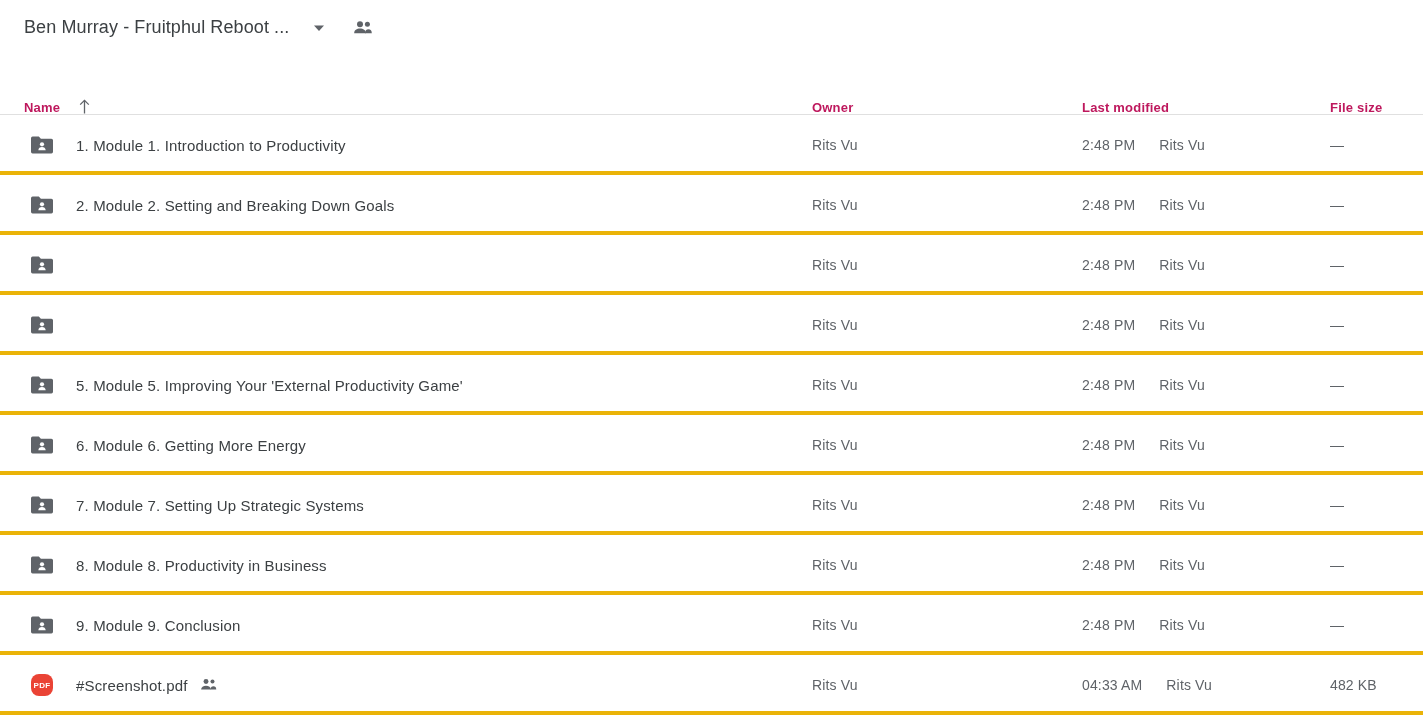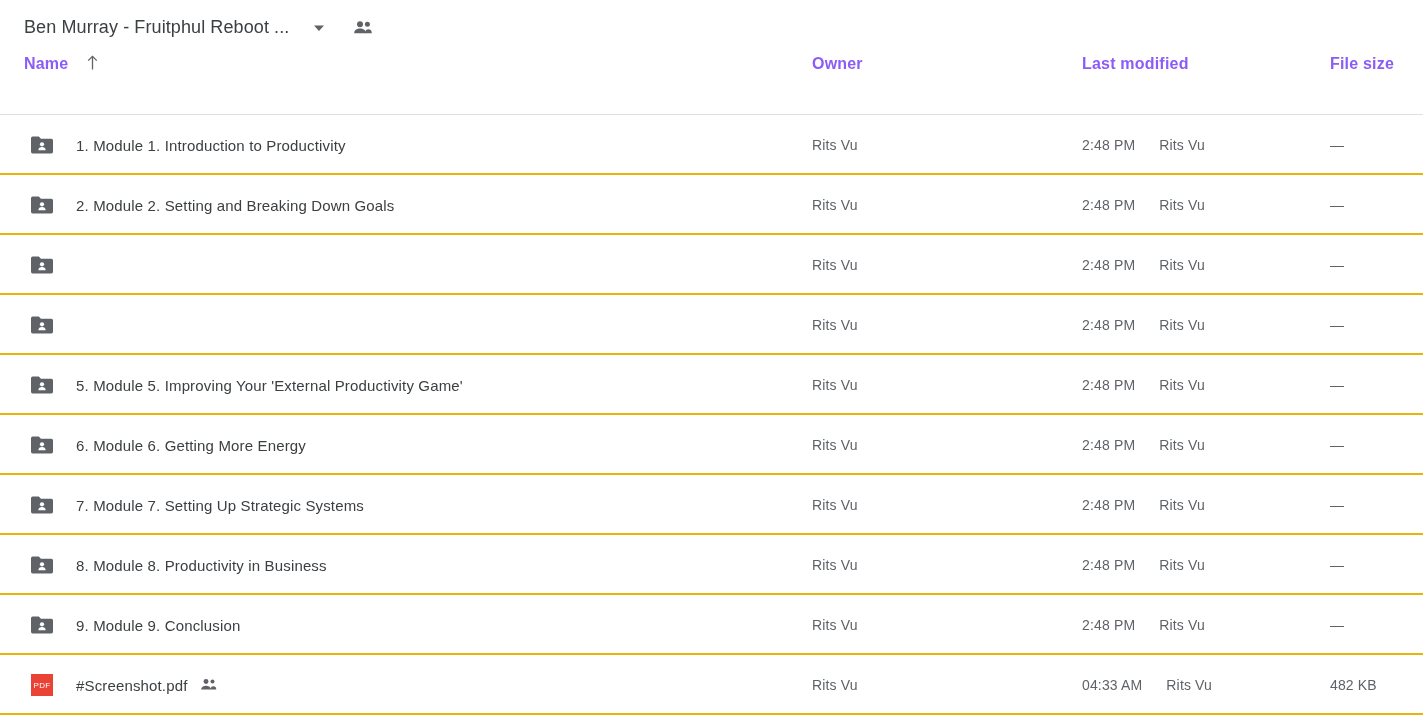--- a/index.html
+++ b/index.html
@@ -52,42 +52,42 @@
   .list-header {
     position: relative;
     height: 60px;
     border-bottom: 1px solid #e0e0e0;
   }
   .col-label {
     position: absolute;
     top: 0;
     height: 60px;
     display: flex;
-    align-items: flex-start;
-    font-size: 16px;
-    color: #8b5cf6;
+    align-items: flex-end;
+    font-size: 13px;
+    color: #be185d;
     font-weight: 700;
     letter-spacing: 0.2px;
   }
   .col-name     { left: 24px; }
   .col-owner    { left: 812px; }
   .col-modified { left: 1082px; }
   .col-size     { left: 1330px; }
 
   .sort-arrow {
     margin-left: 18px;
     display: flex;
     align-items: center;
   }
 
   
   .row {
     position: relative;
     height: 60px;
-    border-bottom: 2px solid #eab308;
+    border-bottom: 4px solid #eab308;
     background: #ffffff;
     cursor: default;
   }
   .cell {
     position: absolute;
     top: 0;
     height: 60px;
     display: flex;
     align-items: center;
   }
@@ -118,28 +118,28 @@
     vertical-align: middle;
   }
 
   
   .folder-ico { display: block; }
 
   
   .pdf-ico {
     width: 22px;
     height: 22px;
-    border-radius: 0;
+    border-radius: 8px;
     background: #ea4335;
     display: flex;
     align-items: center;
     justify-content: center;
     color: #ffffff;
     font-size: 8px;
-    font-weight: 400;
+    font-weight: 700;
     font-family: "Liberation Sans", sans-serif;
     letter-spacing: 0.3px;
   }
 </style>
 </head>
 <body>
 
 <div class="titlebar">
   <span class="title-text">Ben Murray - Fruitphul Reboot ...</span>
   <span class="title-chevron">

